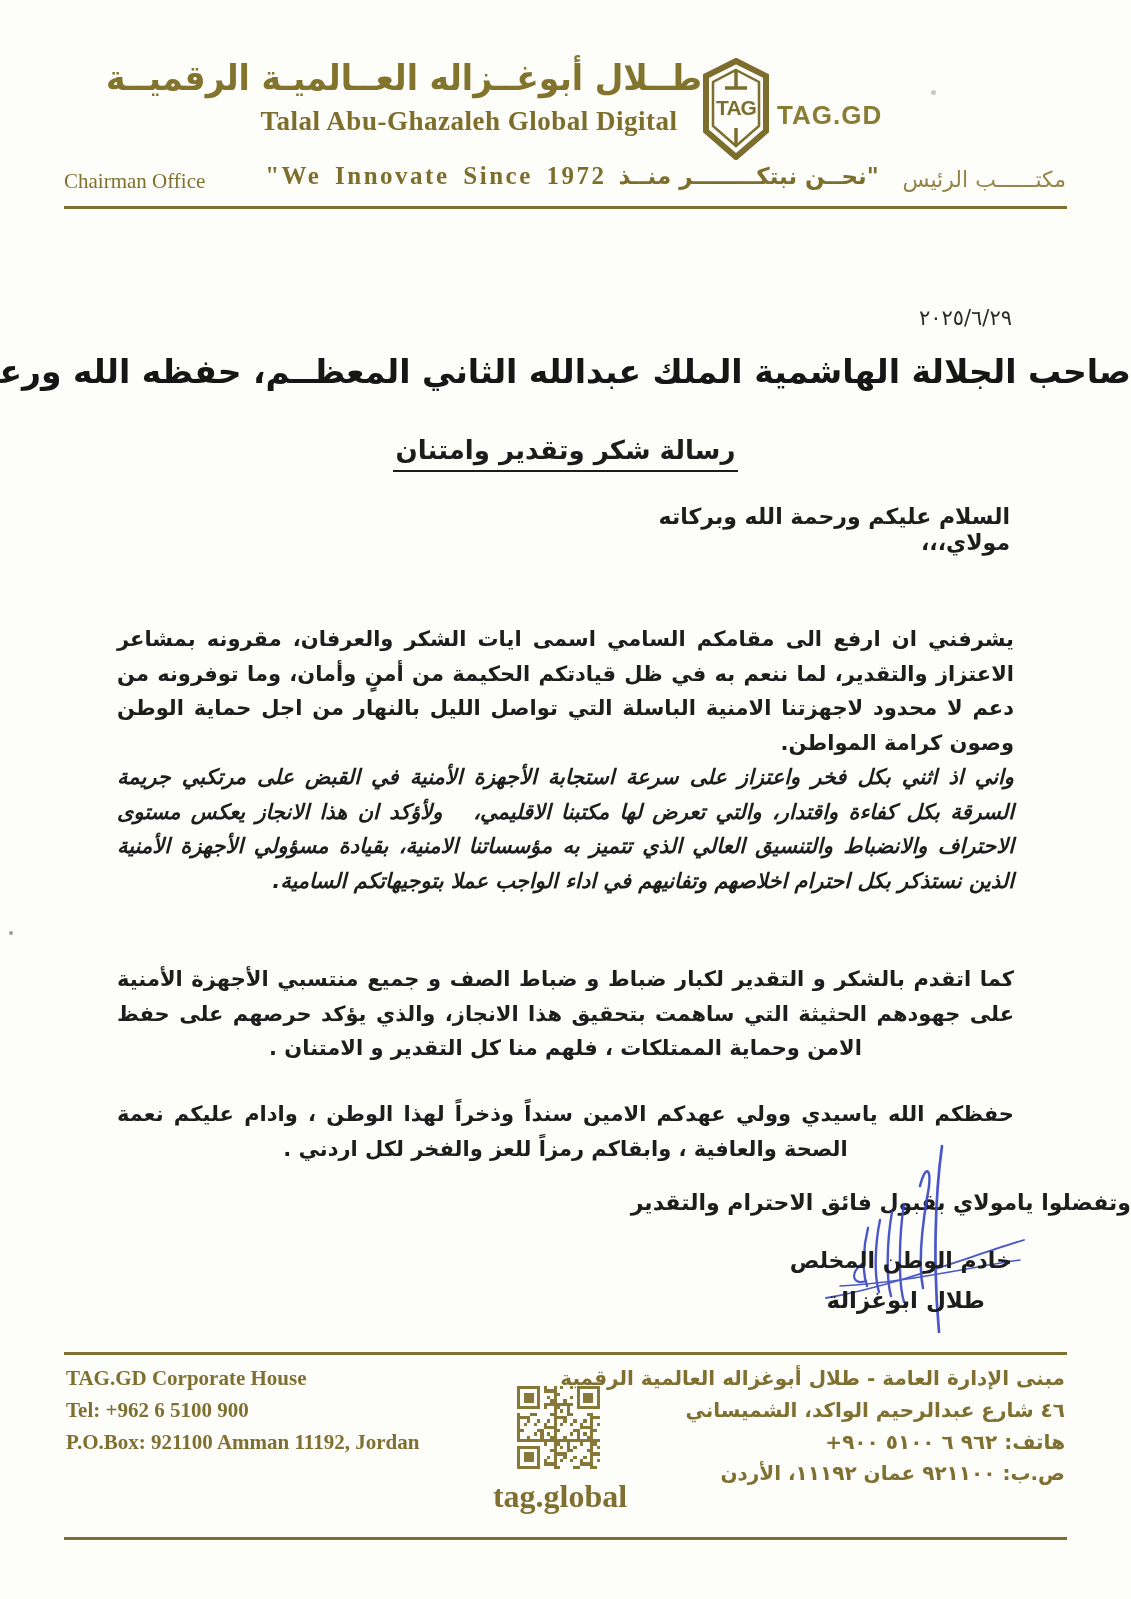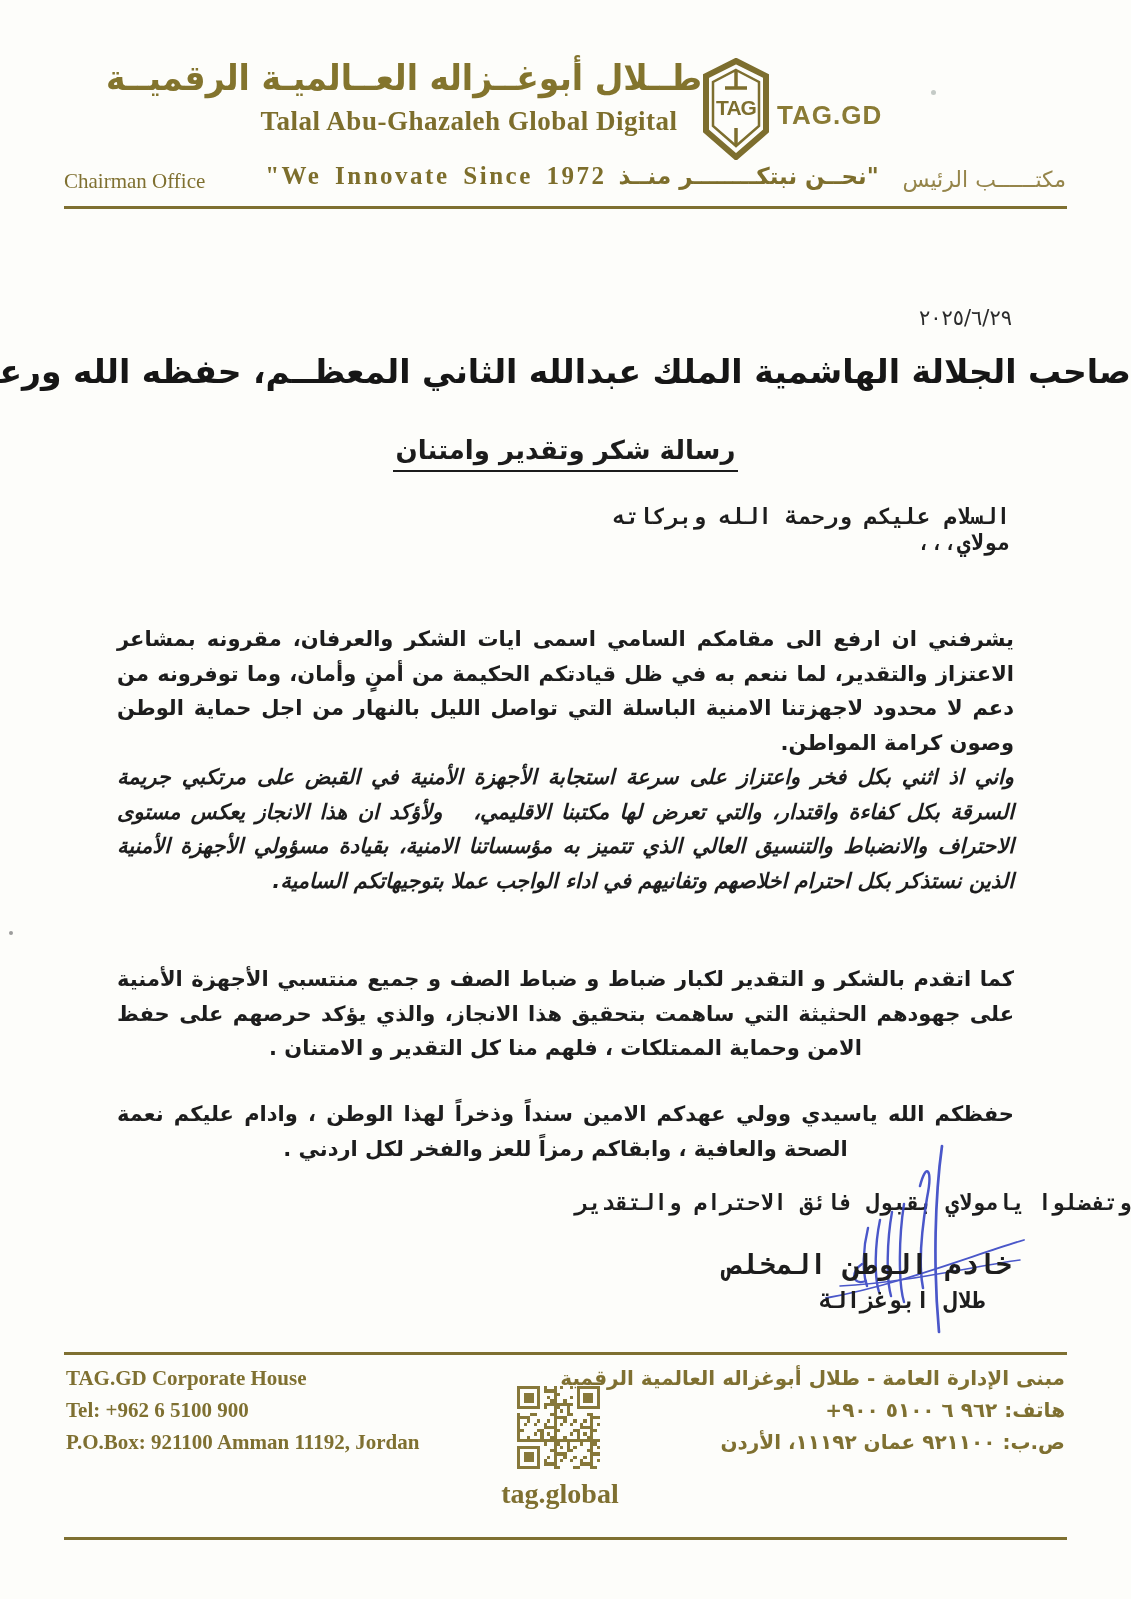--- a/index.html
+++ b/index.html
@@ -55,47 +55,47 @@
   .date { right:119px; top:306px; font-size:21px; color:#2b2b2b; direction:rtl; }
   .addressee {
     left:0; top:352px; width:1131px; text-align:center; direction:rtl;
     font-size:33px; font-weight:bold; color:#161616; white-space:nowrap;
   }
   .subject { left:0; top:435px; width:1131px; text-align:center; direction:rtl; }
   .subject span {
     display:inline-block; font-size:26px; font-weight:bold; color:#1c1c1c;
     border-bottom:2.5px solid #1c1c1c; padding:0 3px 5px 3px;
   }
-  .bodytxt { direction:rtl; font-weight:bold; color:#1d1d1d;font-family:Liberation Mono, monospace; }
+  .bodytxt { direction:rtl; font-weight:bold; color:#1d1d1d; }
   .sal1 { right:121px; top:504px; font-size:22px; }
   .sal2 { right:121px; top:530px; font-size:22px; }
   .para {
     left:117px; width:897px; direction:rtl; text-align:justify;
     font-size:21px; font-weight:bold; color:#1d1d1d; line-height:34.6px;
   }
   .p1 { top:601px; }
   .p2 { top:739px;font-style:italic; }
   .p3 { top:941px; text-align-last:center; }
   .p4 { top:1076px; text-align-last:center; }
   .closing { left:0; top:1190px; width:1131px; text-align:right; font-size:22px; }
-  .signoff1 { right:119px; top:1248px; font-size:28px; }
+  .signoff1 { right:119px; top:1248px; font-size:22px; }
   .signoff2 { right:146px; top:1287px; font-size:23px; }
   .sig-svg { left:816px; top:1136px; }
 
   
   .footer-en {
     left:66px; top:1363px;
     font-family:"Liberation Serif", serif; font-weight:bold;
     font-size:21px; color:#7f7031; line-height:31.8px; white-space:nowrap;
   }
   .qr-box { left:517px; top:1386px; width:83px; height:83px; }
   .website {
     left:476px; top:1478px; width:168px; text-align:center;
     font-family:"Liberation Serif", serif; font-weight:bold;
-    font-size:28px; color:#7f7031;
+    font-size:32px; color:#7f7031;
   }
   .footer-ar {
     right:66px; top:1363px; direction:rtl; text-align:right;
     font-size:20px; font-weight:bold; color:#7f7031; line-height:31.8px;
     white-space:nowrap;
   }
   .footer-ar .num { direction:ltr; unicode-bidi:isolate; }
 
   
   .speck { border-radius:50%; }
@@ -361,20 +361,21 @@
       <rect x="24" y="16" width="1" height="1" fill="#87783a"></rect>
       <rect x="24" y="18" width="1" height="1" fill="#87783a"></rect>
       <rect x="24" y="20" width="1" height="1" fill="#87783a"></rect>
       <rect x="24" y="22" width="1" height="1" fill="#87783a"></rect>
     </svg>
 </div>
 <div class="abs website">tag.global</div>
 
 <div class="abs footer-ar">
   <div>مبنى الإدارة العامة - طلال أبوغزاله العالمية الرقمية</div>
+  <div>٤٦ شارع عبدالرحيم الواكد، الشميساني</div>
   <div><span>هاتف:</span> <span class="num">+٩٦٢ ٦ ٥١٠٠ ٩٠٠</span></div>
   <div>ص.ب: ٩٢١١٠٠ عمان ١١١٩٢، الأردن</div>
 </div>
 
 <div class="abs rule r3"></div>
 
 <div class="abs speck sp1"></div>
 <div class="abs speck sp2"></div>
 
 </body></html>

